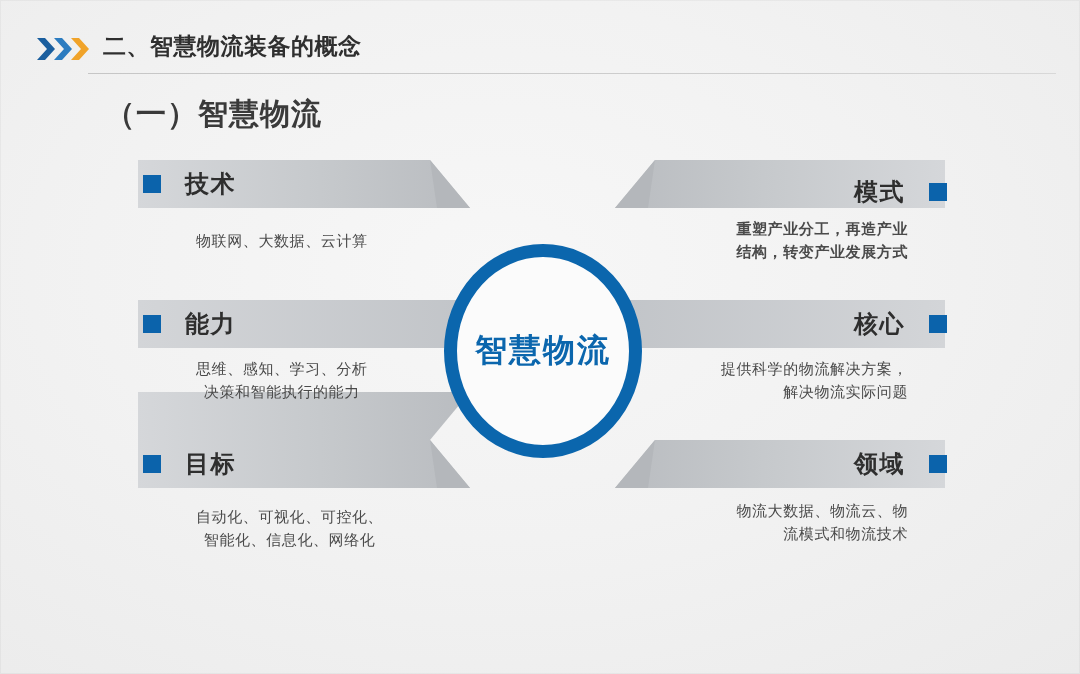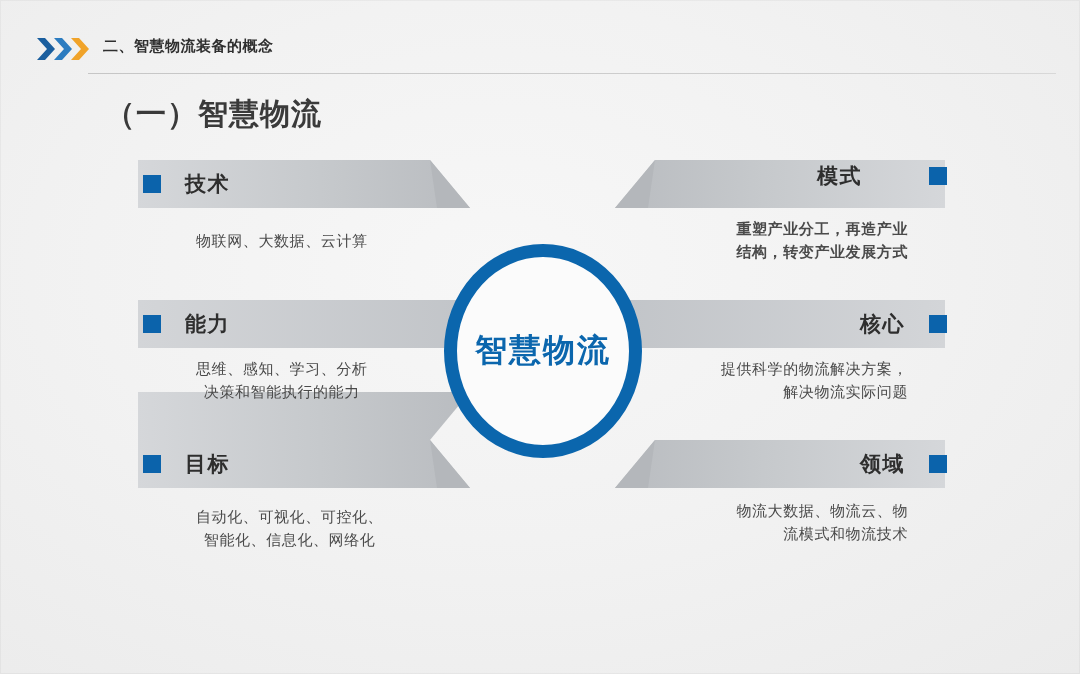--- a/index.html
+++ b/index.html
@@ -49,21 +49,21 @@
     top: 36px;
     width: 58px;
     height: 26px;
     display: block;
   }
 
   .title-main {
     position: absolute;
     left: 103px;
     top: 31px;
-    font-size: 15px;
+    font-size: 23px;
     font-weight: bold;
     color: #2f2f2f;
     letter-spacing: 0.5px;
     white-space: nowrap;
     line-height: 30px;
   }
 
   .title-rule {
     position: absolute;
     left: 88px;
@@ -110,21 +110,21 @@
     align-items: center;
     pointer-events: none;
   }
   .bar-label .marker {
     width: 18px;
     height: 18px;
     background: #0b63ab;
     flex: 0 0 auto;
   }
   .bar-label .heading {
-    font-size: 21px;
+    font-size: 24px;
     font-weight: bold;
     color: #2e2e2e;
     letter-spacing: 1.5px;
     white-space: nowrap;
   }
 
   .bar-label.left  { left: 143px; }
   .bar-label.left .heading { margin-left: 24px; }
 
   .bar-label.right { right: 133px; flex-direction: row; justify-content: flex-end; }
@@ -270,21 +270,21 @@
     <div class="desc left" style="top:218px;">思维、感知、学习、分析
 决策和智能执行的能力</div>
 
     <div class="bar-label left" style="top:300px;">
       <span class="marker"></span>
       <span class="heading">目标</span>
     </div>
     <div class="desc left" style="top:366px;">自动化、可视化、可控化、
 智能化、信息化、网络化</div>
 
-    <div class="bar-label right" style="top:12px;gap:43px;">
+    <div class="bar-label right" style="top:28px;">
       <span class="heading">模式</span>
       <span class="marker"></span>
     </div>
     <div class="desc right" style="top:78px;font-weight:bold;">重塑产业分工，再造产业
 结构，转变产业发展方式</div>
 
     <div class="bar-label right" style="top:160px;">
       <span class="heading">核心</span>
       <span class="marker"></span>
     </div>

